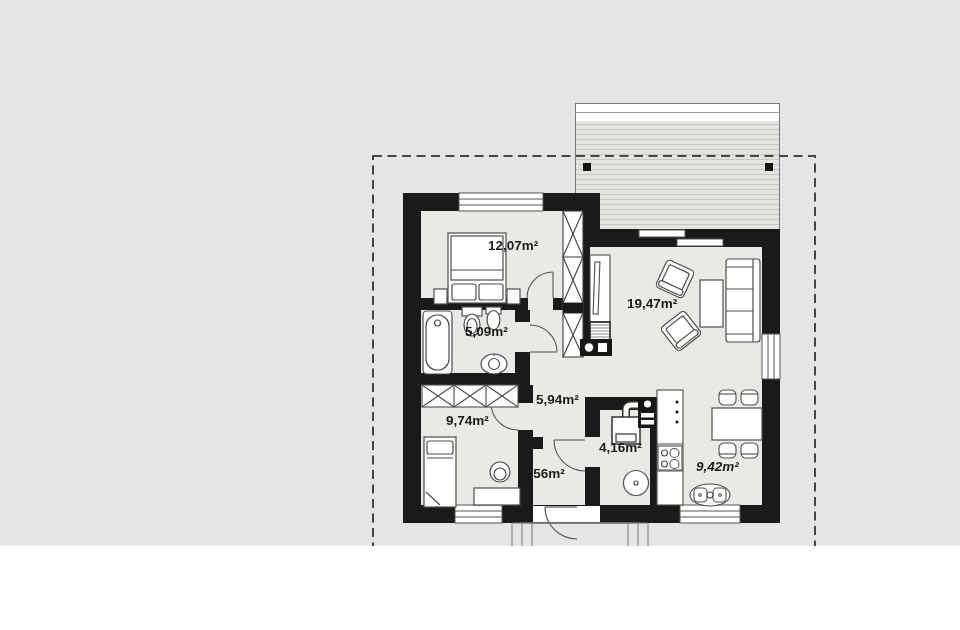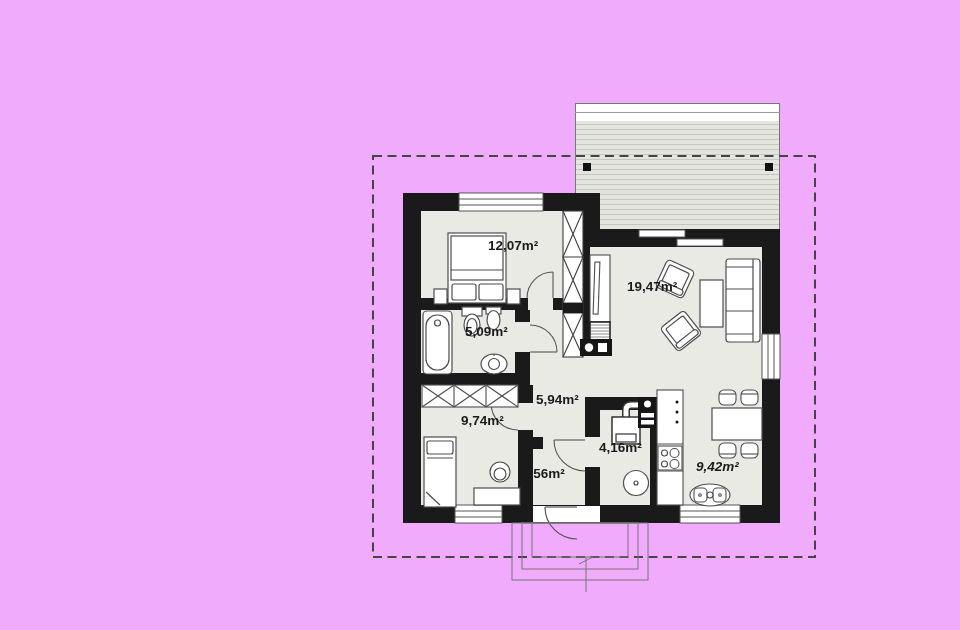--- a/index.html
+++ b/index.html
@@ -6,21 +6,21 @@
     --wall:#1a1a1a;
     --floor:#eaeae5;
     --terrace:#e3e5de;
     --terrace_stripe:#c3c7bd;
     --line:#4d4d4d;
     --boundary:#454545;
     --label:#1b1b1b;
   }
   html,body{margin:0;padding:0;background:#fff;}
   #stage{
-    position:relative;width:960px;height:630px;background:#f0abfc;overflow:hidden;
+    position:relative;width:960px;height:546px;background:#e5e5e5;overflow:hidden;
     font-family:"Liberation Sans", sans-serif;
   }
   .abs{position:absolute;}
   .floor{background:var(--floor);}
   .wall{background:var(--wall);}
   .gap{background:var(--floor);}
   .terrace{
     background:var(--terrace);
     background-image:repeating-linear-gradient(to bottom, var(--terrace_stripe) 0 1px, transparent 1px 5px);
     border:1px solid #777;
@@ -264,21 +264,21 @@
       <ellipse cx="710" cy="495" rx="20" ry="11" fill="#fff"></ellipse>
       <rect x="694" y="488" width="13" height="14" rx="4" fill="#fff"></rect>
       <rect x="713" y="488" width="13" height="14" rx="4" fill="#fff"></rect>
       <circle cx="710" cy="495" r="3" fill="#fff"></circle>
       <circle cx="700" cy="495" r="1.3"></circle>
       <circle cx="720" cy="495" r="1.3"></circle>
     </g>
   </svg>
 
   <div class="room-label" style="left:488px;top:238px;">12,07m²</div>
-  <div class="room-label" style="left:627px;top:279px;">19,47m²</div>
+  <div class="room-label" style="left:627px;top:296px;">19,47m²</div>
   <div class="room-label" style="left:465px;top:324px;">5,09m²</div>
-  <div class="room-label" style="left:446px;top:413px;margin-left:15px;">9,74m²</div>
+  <div class="room-label" style="left:446px;top:413px;">9,74m²</div>
   <div class="room-label" style="left:536px;top:392px;">5,94m²</div>
   <div class="room-label" style="left:522px;top:466px;">2,56m²</div>
   <div class="room-label" style="left:599px;top:440px;">4,16m²</div>
   <div class="room-label" style="left:696px;top:459px;font-style:italic;">9,42m²</div>
 
 </div>
 
 </body></html>

